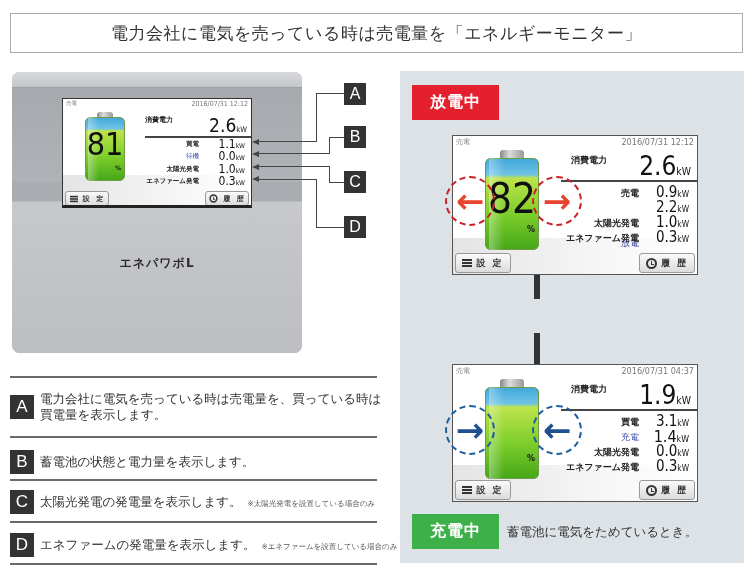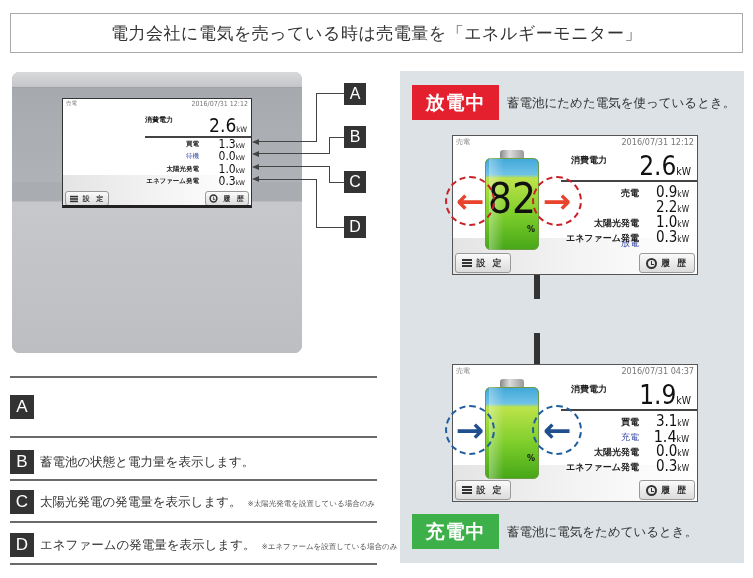--- a/index.html
+++ b/index.html
@@ -58,21 +58,21 @@
   .leader { position: absolute; border-color: #444; border-style: solid; border-width: 0; }
 
   
   .hr { position: absolute; left: 10px; width: 367px; height: 2px; background: #6a6a6a; }
   .desc-badge { position: absolute; left: 10px; width: 24px; height: 24px; background: #333; color: #fff; font-size: 17px; display: flex; align-items: center; justify-content: center; font-family: "Liberation Sans", sans-serif; }
   .desc-text { position: absolute; left: 40px; font-size: 12.5px; color: #333; line-height: 16px; }
   .desc-note { font-size: 7.5px; color: #555; margin-left: 6px; }
 
   
   .panel { position: absolute; left: 400px; top: 71px; width: 344px; height: 492px; background: #dde2e6; }
-  .mode-tag { position: absolute; left: 12px; width: 87px; height: 35px; color: #fff; font-size: 19px; font-weight: bold; display: flex; align-items: center; justify-content: center; letter-spacing: 1px; }
+  .mode-tag { position: absolute; left: 12px; width: 87px; height: 35px; color: #fff; font-size: 16px; font-weight: bold; display: flex; align-items: center; justify-content: center; letter-spacing: 1px; }
   .mode-desc { position: absolute; left: 107px; font-size: 12.5px; color: #333; }
   .vbar { position: absolute; left: 134px; width: 6px; background: #333; }
   .arrow-up { position: absolute; width: 0; height: 0; border-left: 7px solid transparent; border-right: 7px solid transparent; border-bottom: 10px solid #333; }
   .arrow-down { position: absolute; width: 0; height: 0; border-left: 7px solid transparent; border-right: 7px solid transparent; border-top: 10px solid #333; }
   .mid-banner { position: absolute; left: 12px; top: 228px; width: 321px; height: 34px; background: #333; color: #fff; font-size: 16px; display: flex; align-items: center; justify-content: center; letter-spacing: 0.5px; }
 
   .flow-circle { position: absolute; width: 50px; height: 50px; border-radius: 50%; border: 2.5px dashed; z-index: 3; display: flex; align-items: center; justify-content: center; font-weight: bold; }
   .flow-circle.red { border-color: #c82027; color: #e8432c; }
   .flow-circle.blue { border-color: #1f5e9e; color: #1f4f8f; }
   .flow-circle span { font-size: 34px; line-height: 1; }
@@ -80,35 +80,42 @@
 </head>
 <body>
 
 <div class="title-box">電力会社に電気を売っている時は売電量を「エネルギーモニター」</div>
 
 <div class="device">
   <div class="device-top"></div>
   <div class="device-face"></div>
   <div class="device-face2"></div>
   <div class="device-lower"></div>
+  <div class="brand">エネパワボL</div>
 
   <div class="screen" style="left:50px; top:26px; width:190px; height:110px; border-bottom:3px solid #222;">
     <div class="status" style="font-size:5.5px;">売電</div>
     <div class="dt" style="font-size:7px;">2016/07/31 12:12</div>
     <div class="shade" style="height:30px;"></div>
 
+    <div class="battery" style="left:22px; top:13px; width:40px; height:70px;">
+      <div class="bat-cap" style="left:12px; top:0; width:16px; height:5px;"></div>
+      <div class="bat-body" style="left:0; top:5px; width:40px; height:64px;"></div>
+      <div class="bat-pct" style="left:0; top:16px; width:40px; font-size:32px; line-height:32px;">81</div>
+      <div class="bat-unit" style="left:30px; top:52px; font-size:6px;">%</div>
+    </div>
 
     <div class="cons-label" style="left:82px; top:16px; font-size:7px;">消費電力</div>
     <div class="cons-val" style="right:4px; top:16px; font-size:19px; line-height:20px;">
       <span>2.6</span><small>kW</small>
     </div>
     <div class="sep" style="left:82px; top:37px; width:106px;"></div>
 
     <div class="row-label" style="right:52px; top:41px; font-size:6.5px;">買電</div>
-    <div class="row-val" style="right:6px; top:38px; font-size:12px;"><span>1.3</span><small>kW</small></div>
+    <div class="row-val" style="right:6px; top:38px; font-size:12px;"><span>1.1</span><small>kW</small></div>
 
     <div class="row-label blue" style="right:52px; top:53px; font-size:6.5px;">待機</div>
     <div class="row-val" style="right:6px; top:50px; font-size:12px;"><span>0.0</span><small>kW</small></div>
 
     <div class="row-label" style="right:52px; top:66px; font-size:6.5px;">太陽光発電</div>
     <div class="row-val" style="right:6px; top:63px; font-size:12px;"><span>1.0</span><small>kW</small></div>
 
     <div class="row-label" style="right:52px; top:78px; font-size:6.5px;">エネファーム発電</div>
     <div class="row-val" style="right:6px; top:75px; font-size:12px;"><span>0.3</span><small>kW</small></div>
 
@@ -141,20 +148,22 @@
 <div class="leader" style="left:316px; top:227px; width:28px; height:0; border-top-width:1.5px;"></div>
 
 <div class="callout-badge" style="left:344px; top:83px;">A</div>
 <div class="callout-badge" style="left:344px; top:126px;">B</div>
 <div class="callout-badge" style="left:344px; top:171px;">C</div>
 <div class="callout-badge" style="left:344px; top:216px;">D</div>
 
 <div class="hr" style="top:376px;"></div>
 <div class="desc-badge" style="top:395px;">A</div>
 <div class="desc-text" style="top:391px;">
+  <div>電力会社に電気を売っている時は売電量を、買っている時は</div>
+  <div>買電量を表示します。</div>
 </div>
 
 <div class="hr" style="top:436px;"></div>
 <div class="desc-badge" style="top:450px;">B</div>
 <div class="desc-text" style="top:454px;">蓄電池の状態と電力量を表示します。</div>
 
 <div class="hr" style="top:479px;"></div>
 <div class="desc-badge" style="top:490px;">C</div>
 <div class="desc-text" style="top:494px;">
   <span>太陽光発電の発電量を表示します。</span><span class="desc-note">※太陽光発電を設置している場合のみ</span>
@@ -163,21 +172,20 @@
 <div class="hr" style="top:521px;"></div>
 <div class="desc-badge" style="top:533px;">D</div>
 <div class="desc-text" style="top:537px;">
   <span>エネファームの発電量を表示します。</span><span class="desc-note">※エネファームを設置している場合のみ</span>
 </div>
 <div class="hr" style="top:563px;"></div>
 
 <div class="panel">
 
   <div class="mode-tag" style="top:14px; background:#e5202e;">放電中</div>
-  <div class="mode-desc" style="top:24px;">蓄電池にためた電気を使っているとき。</div>
 
   <div class="vbar" style="top:192px; height:36px;"></div>
   <div class="arrow-up" style="left:130px; top:183px;"></div>
   <div class="vbar" style="top:262px; height:34px;"></div>
   <div class="arrow-down" style="left:130px; top:296px;"></div>
 
 
   <div class="screen" style="left:52px; top:64px; width:246px; height:140px; border-color:#555;">
     <div class="status" style="font-size:7px;">売電</div>
     <div class="dt" style="font-size:9px;">2016/07/31 12:12</div>

